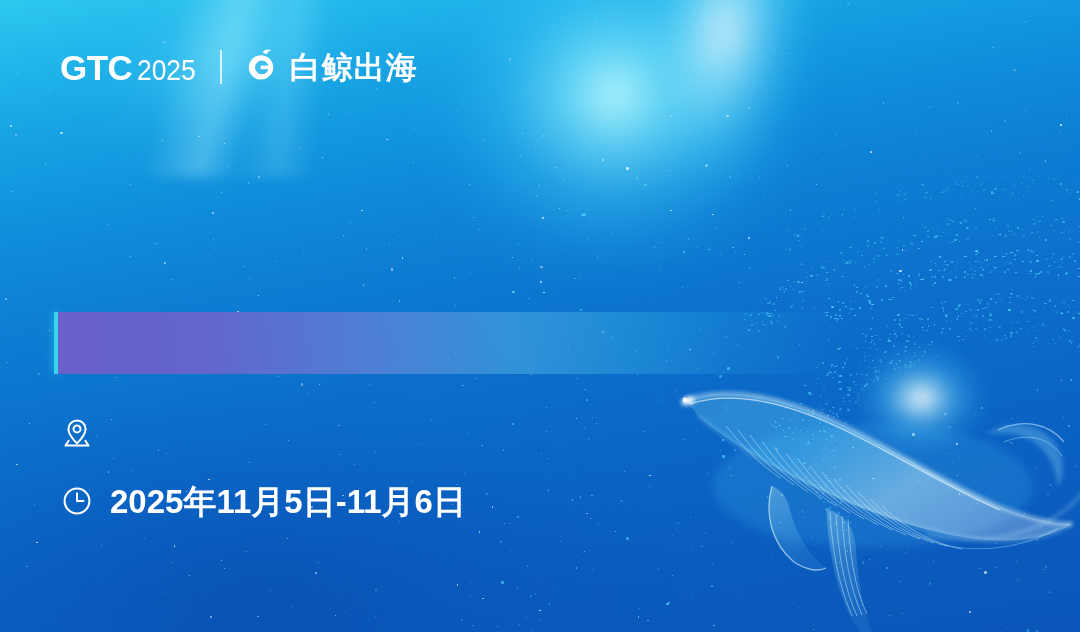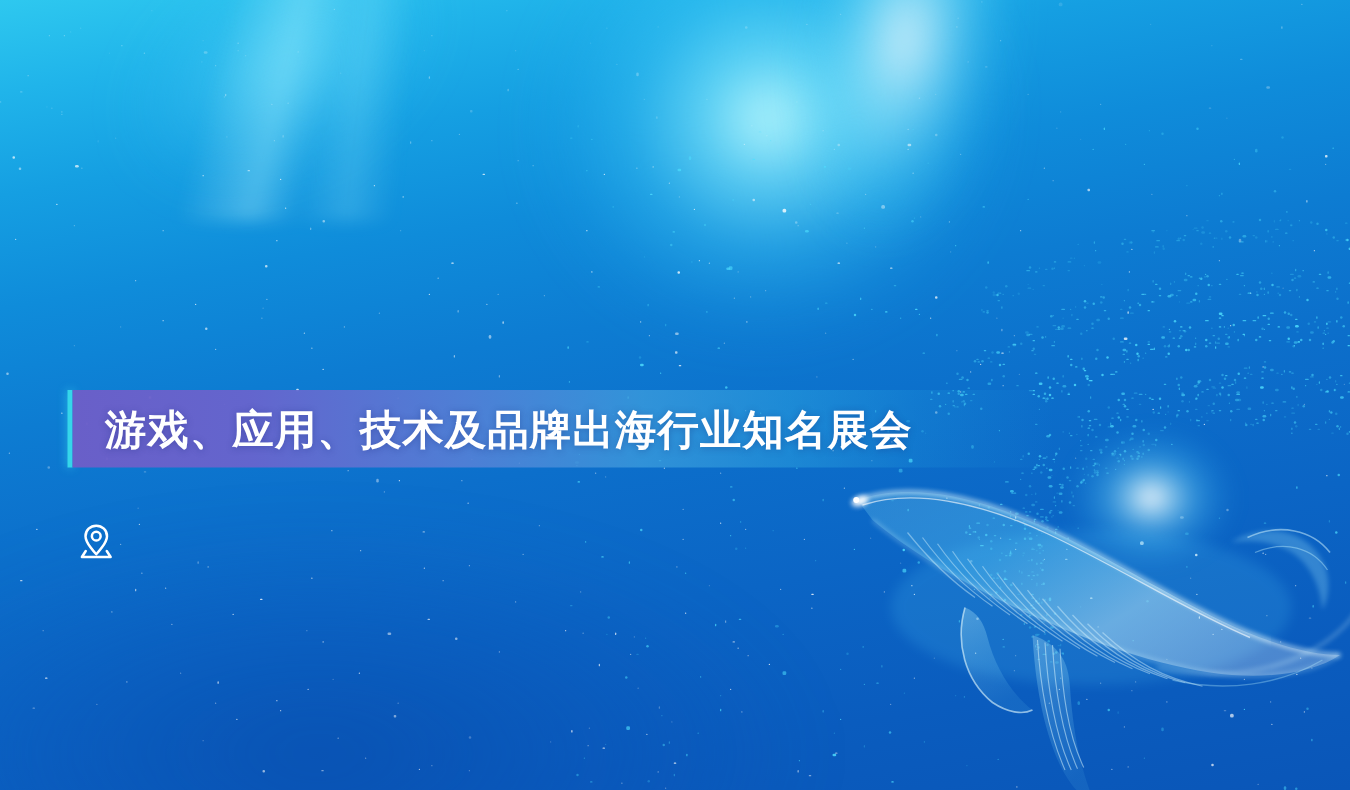--- a/index.html
+++ b/index.html
@@ -1871,34 +1871,63 @@
 
     <path d="M258,196 C300,206 346,202 382,182 C398,173 410,162 418,150" fill="none" stroke="#d9f8ff" stroke-width="1.7" opacity=".45" filter="url(#soft)"></path>
     <path d="M270,206 C312,216 356,210 390,190" fill="none" stroke="#bdf2ff" stroke-width="1.1" opacity=".33"></path>
 
     <ellipse cx="20" cy="63" rx="7" ry="4" fill="#ffffff" opacity=".9" filter="url(#soft)" transform="rotate(-18 20 63)"></ellipse>
     <circle cx="17" cy="62" r="2.4" fill="#ffffff" opacity="1"></circle>
   </svg>
 
   <div class="content">
 
+    <div class="logo-row">
+      <div class="gtc-mark">
+        <span class="gtc-word">GTC</span>
+        <span class="gtc-year">2025</span>
+      </div>
+
+      <div class="logo-div"></div>
+
+      <div class="brand-lockup">
+        <div class="brand-circle">
+          <svg viewBox="0 0 38 38" width="38" height="38">
+            <path d="M20.5 4.2 C23.4 1.2 27.4 1.0 29.2 2.6 C27.2 3.0 25.4 4.4 24.6 6.6
+                     C23.2 5.6 21.8 4.8 20.5 4.2 Z" fill="#fff"></path>
+            <path d="M19 7.2 A12.2 12.2 0 1 0 19 31.6 A12.2 12.2 0 1 0 19 7.2 Z
+                     M19.6 12.6 A6.8 6.8 0 1 1 13.0 19.4 A6.8 6.8 0 0 1 19.6 12.6 Z" fill="#fff" fill-rule="evenodd"></path>
+            <rect x="18.6" y="17.6" width="9.6" height="3.6" fill="#fff"></rect>
+          </svg>
+        </div>
+        <span class="brand-name">白鲸出海</span>
+      </div>
+    </div>
 
 
     <div class="tagline-band">
       <div class="band-accent"></div>
       <div class="band-fill"></div>
-      <div class="band-text">游戏、应用、技术及品牌出海行业知名展会</div>
     </div>
 
     <div class="info-row loc">
       <span class="info-icon">
         <svg viewBox="0 0 34 34" width="34" height="34" fill="none" stroke="#fff" stroke-width="2" stroke-linecap="round" stroke-linejoin="round">
           <path d="M17 4.5 C12.2 4.5 8.4 8.2 8.4 12.9 C8.4 18.6 17 27.4 17 27.4
                    C17 27.4 25.6 18.6 25.6 12.9 C25.6 8.2 21.8 4.5 17 4.5 Z"></path>
           <circle cx="17" cy="12.9" r="3.5"></circle>
           <path d="M5.5 29.6 L8.6 24.8 M28.5 29.6 L25.4 24.8 M5.5 29.6 L28.5 29.6"></path>
         </svg>
       </span>
     </div>
 
+    <div class="info-row date">
+      <span class="info-icon">
+        <svg viewBox="0 0 34 34" width="34" height="34" fill="none" stroke="#fff" stroke-width="2" stroke-linecap="round" stroke-linejoin="round">
+          <circle cx="17" cy="17" r="12.4"></circle>
+          <path d="M17 9.2 L17 17 L23.4 17"></path>
+        </svg>
+      </span>
+      <span class="info-text">2025年11月5日-11月6日</span>
+    </div>
 
   </div>
 </div>
 
 </body></html>

